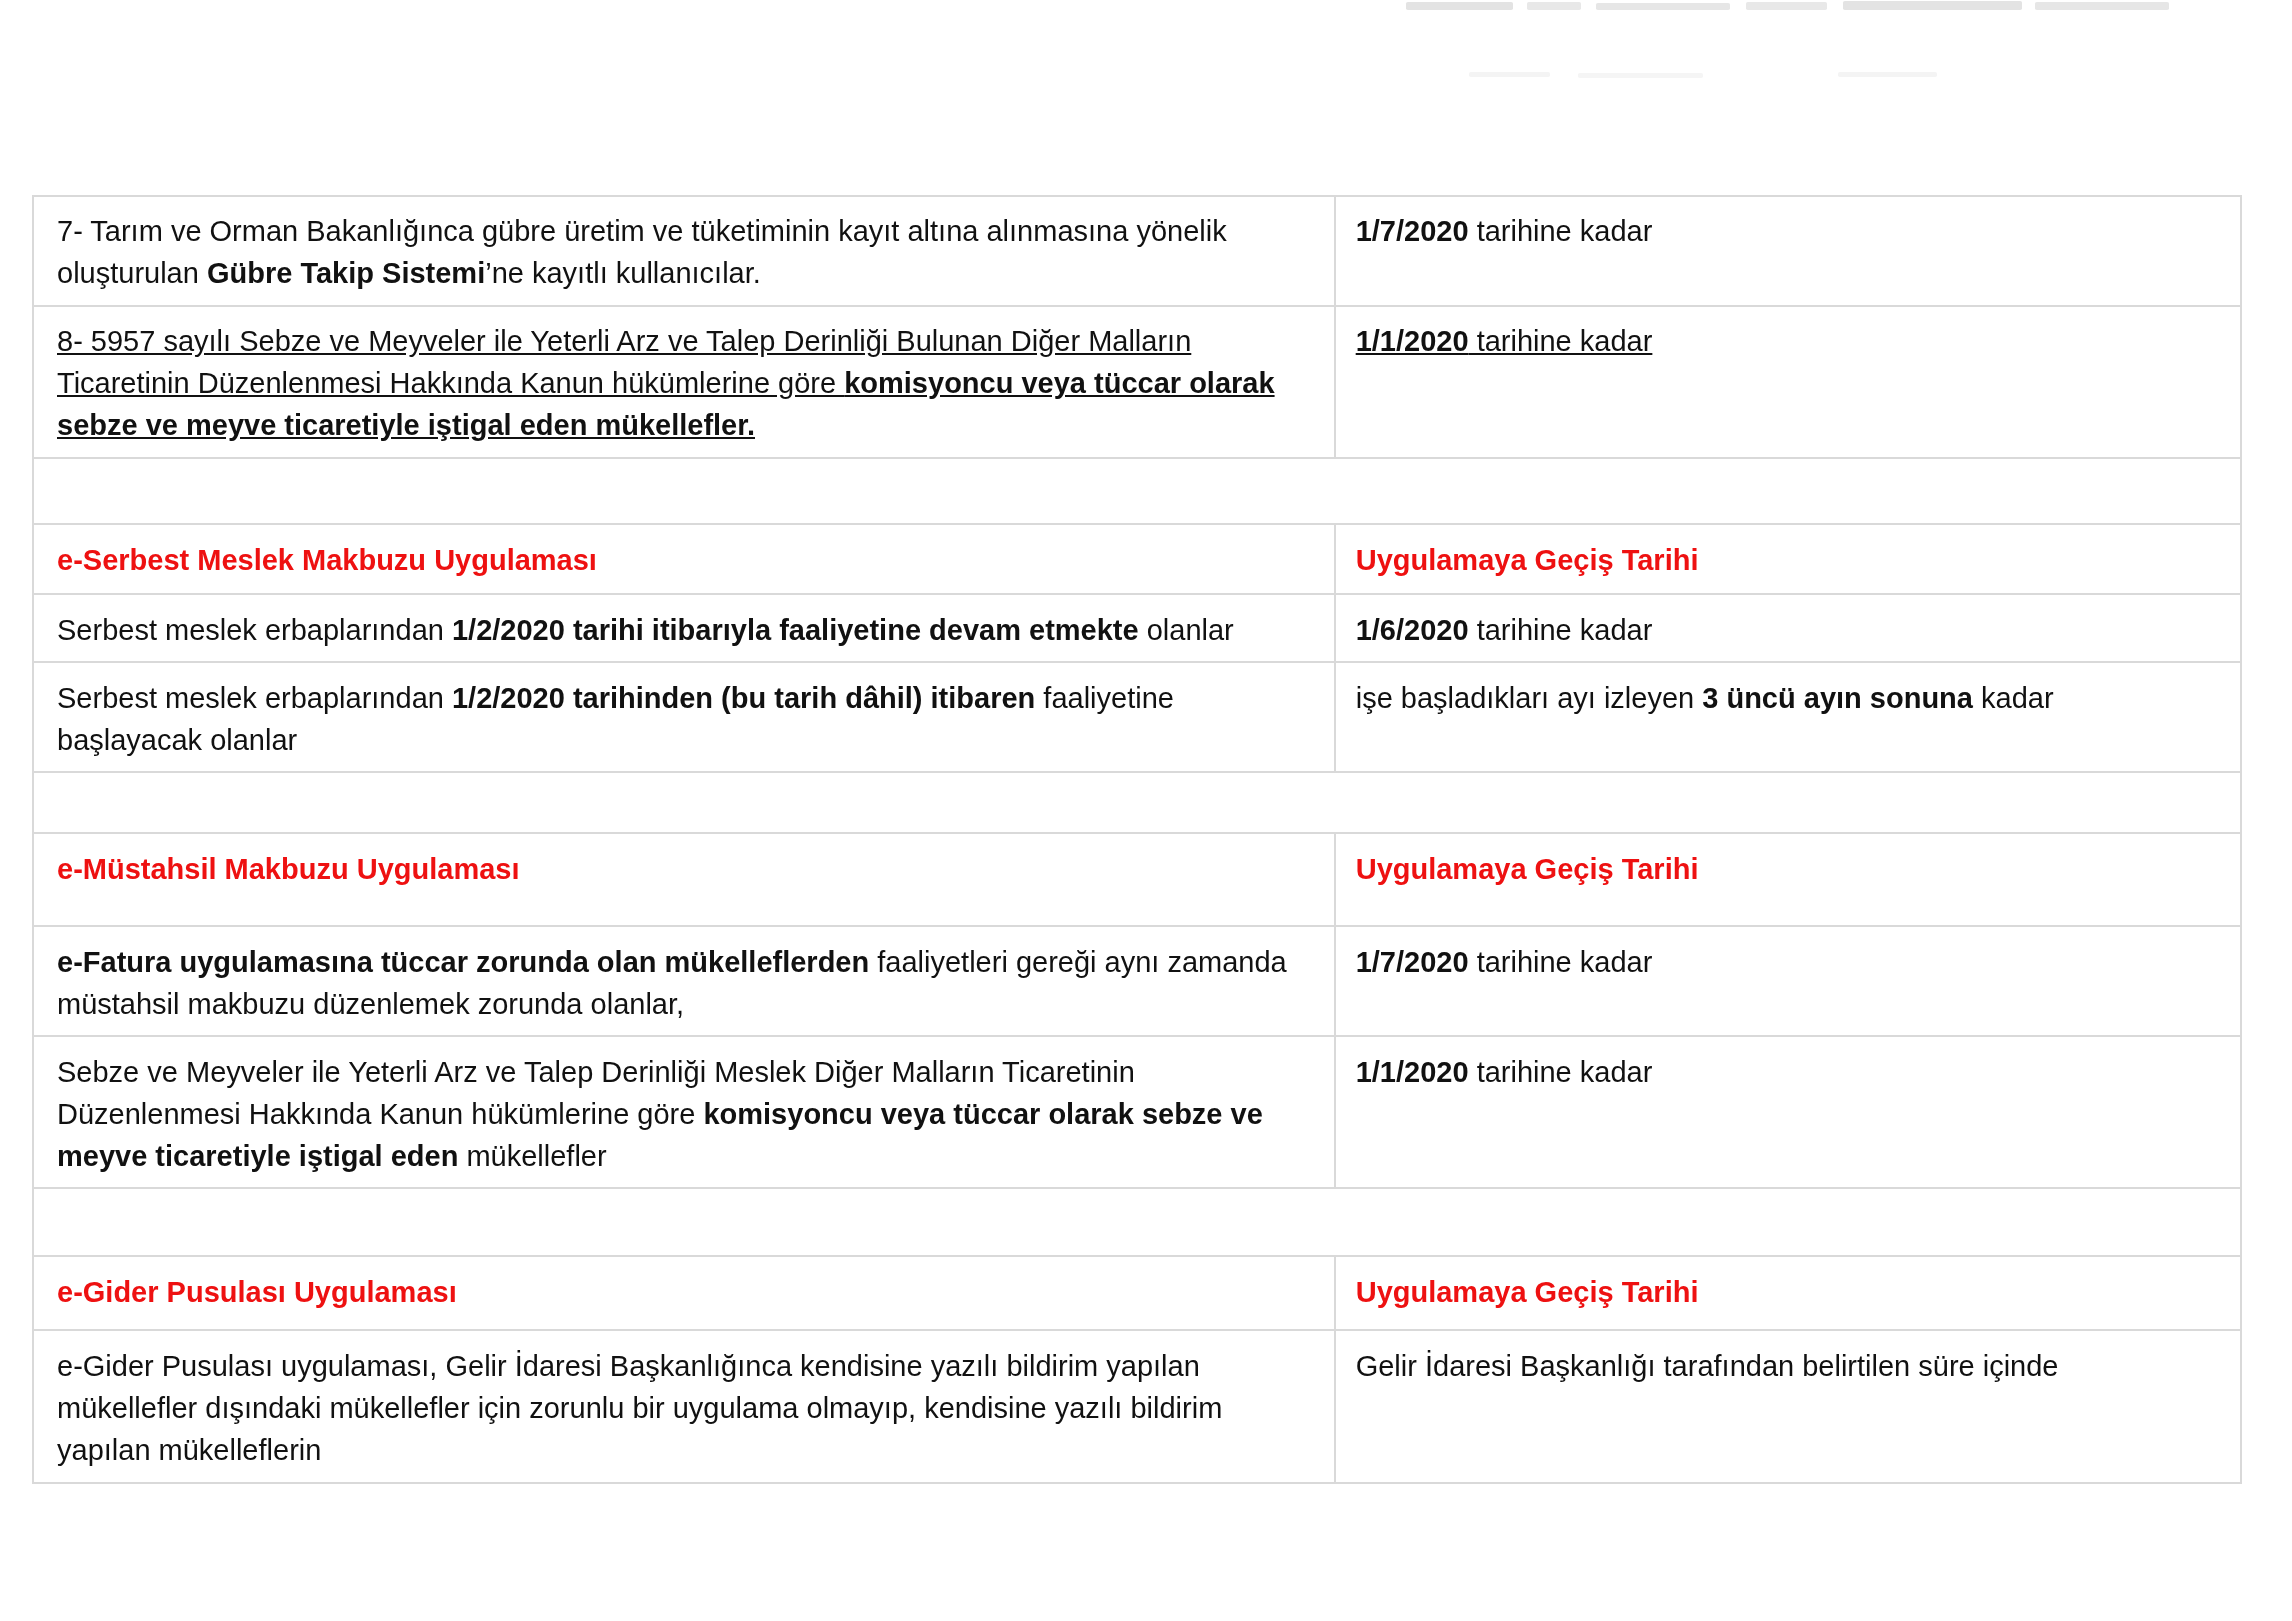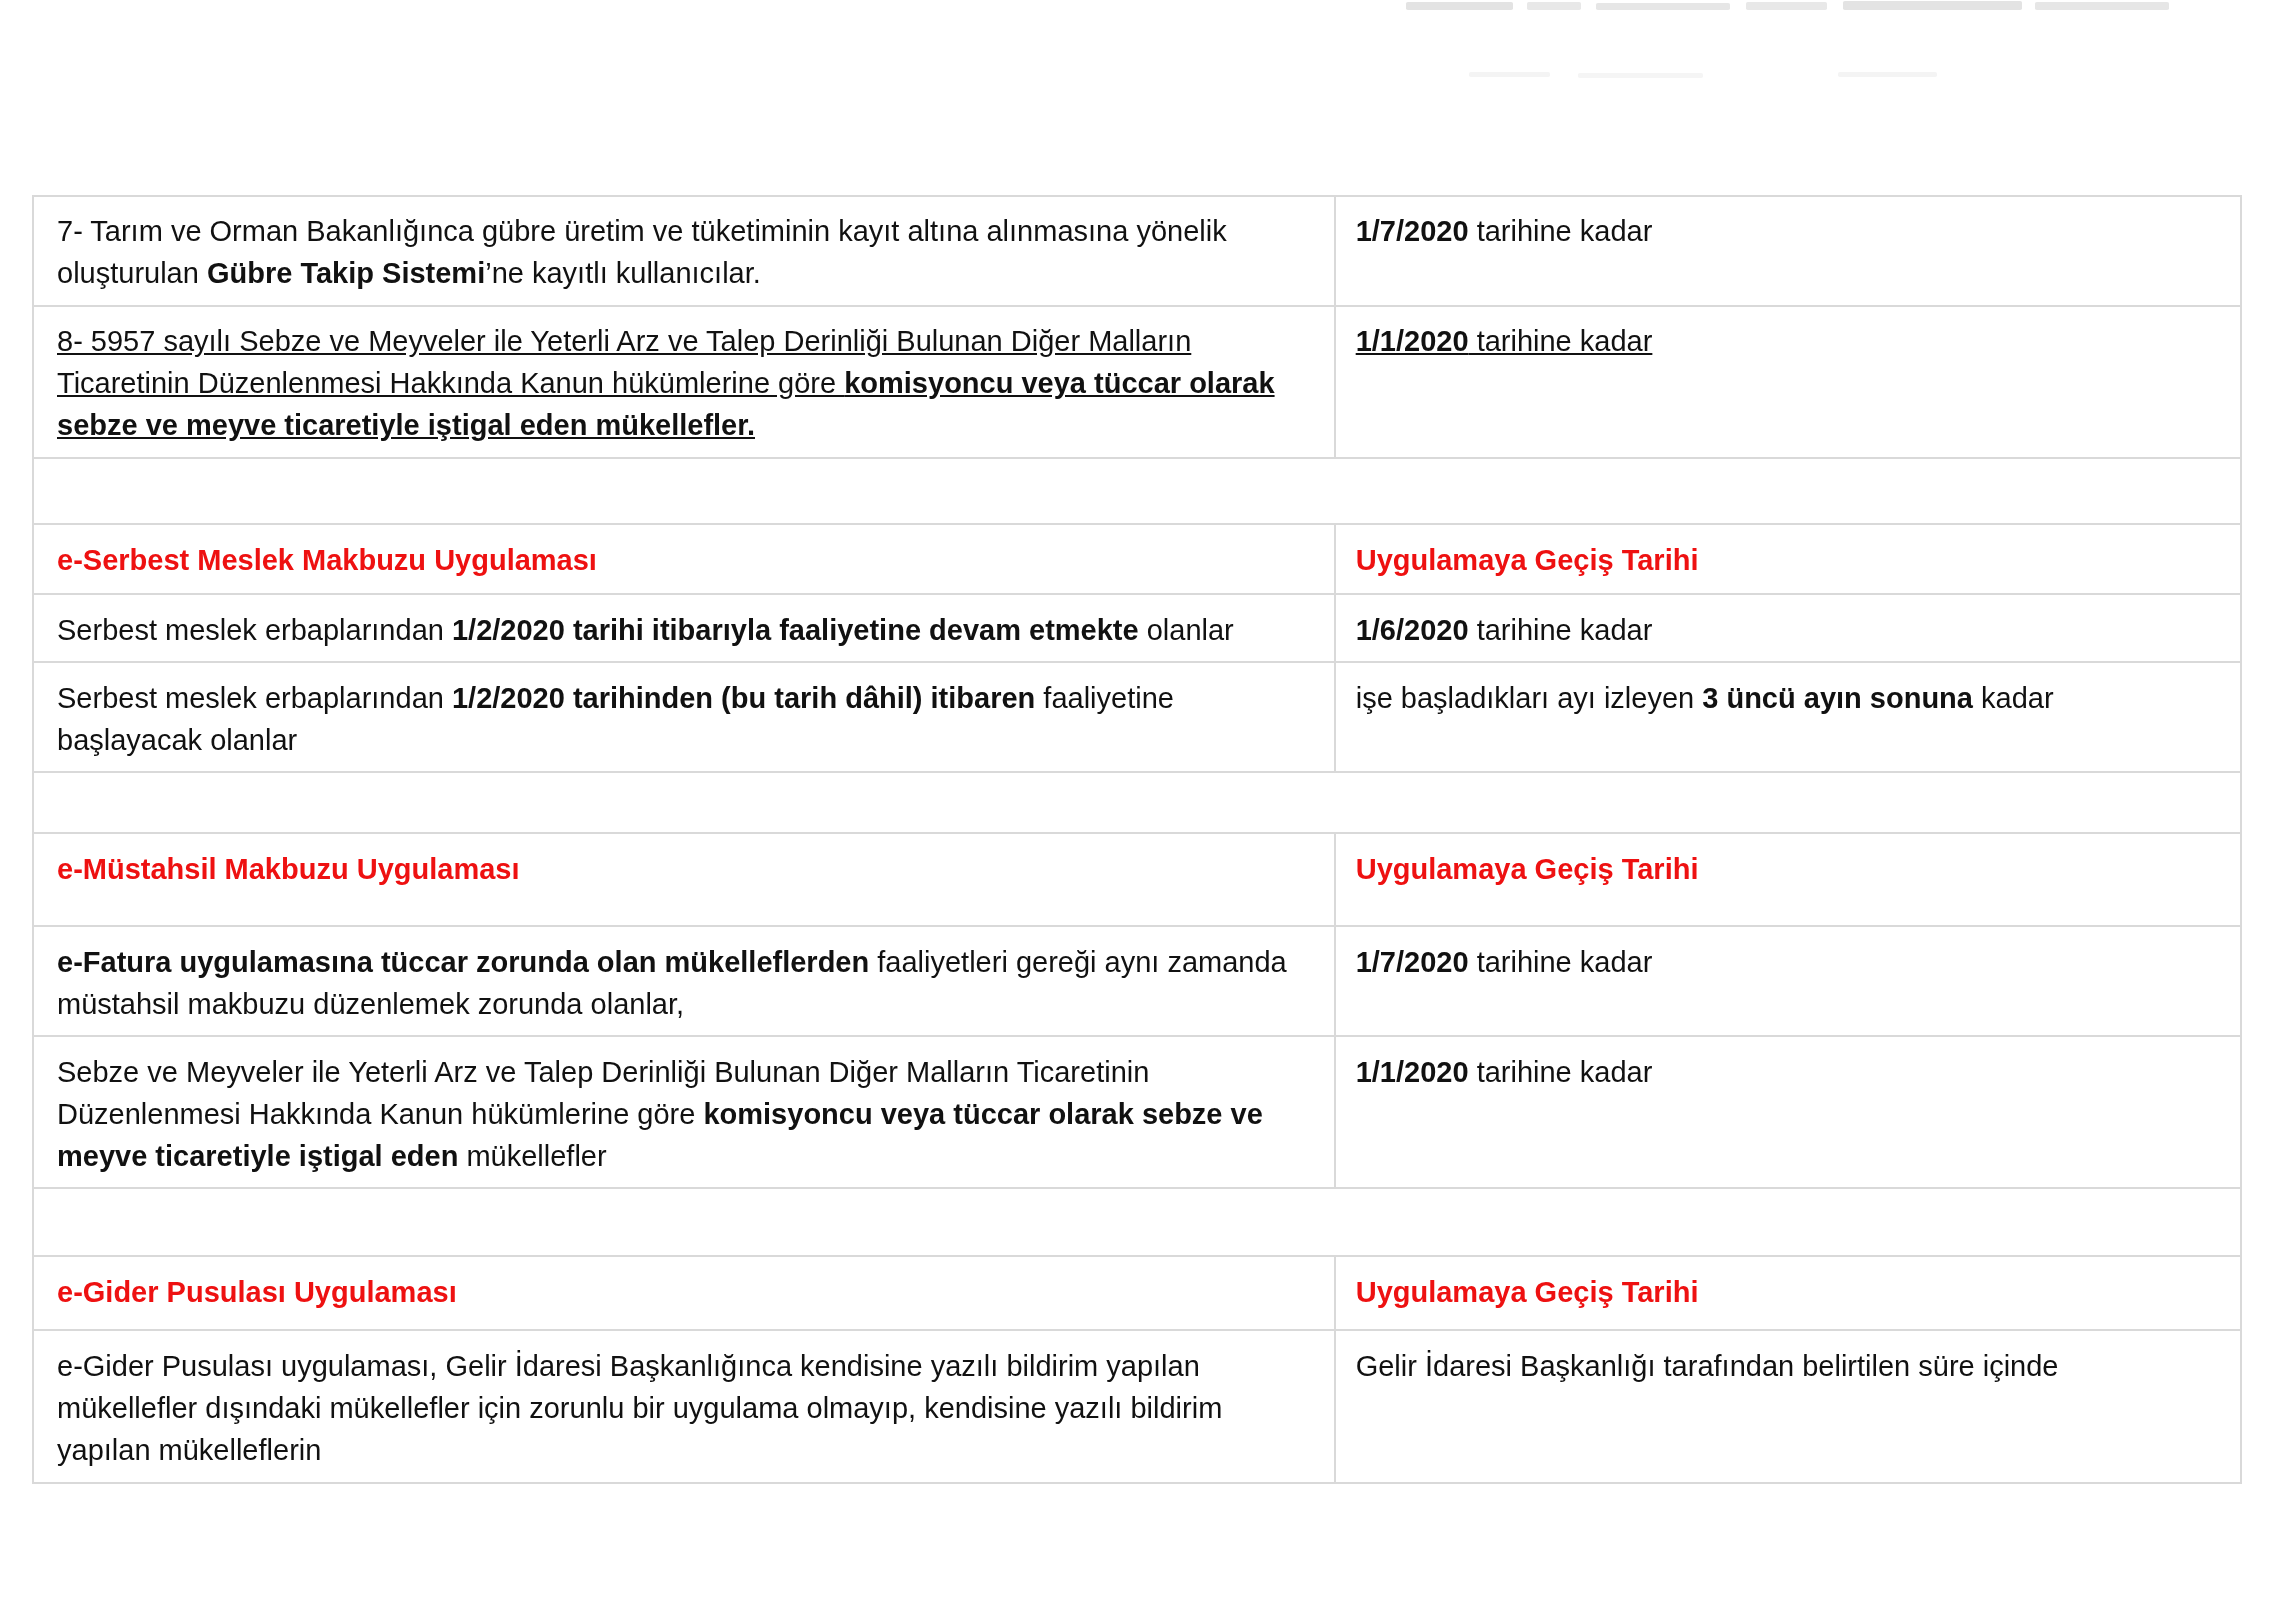--- a/index.html
+++ b/index.html
@@ -97,21 +97,21 @@
       </tr>
       <tr style="height: 93px;">
         <td class="desc-cell header-cell"><span class="b">e-Müstahsil Makbuzu Uygulaması</span></td>
         <td class="date-cell header-cell"><span class="b">Uygulamaya Geçiş Tarihi</span></td>
       </tr>
       <tr style="height: 101px;">
         <td class="desc-cell"><span class="b">e-Fatura uygulamasına tüccar zorunda olan mükelleflerden</span><span> faaliyetleri gereği aynı zamanda müstahsil makbuzu düzenlemek zorunda olanlar,</span></td>
         <td class="date-cell"><span class="b">1/7/2020</span><span> tarihine kadar</span></td>
       </tr>
       <tr style="height: 141px;">
-        <td class="desc-cell"><span>Sebze ve Meyveler ile Yeterli Arz ve Talep Derinliği Bulunan Diğer Malların Ticaretinin Düzenlenmesi Hakkında Kanun hükümlerine göre </span><span class="b">komisyoncu veya tüccar olarak sebze ve meyve ticaretiyle iştigal eden</span><span> mükellefler</span></td>
+        <td class="desc-cell"><span>Sebze ve Meyveler ile Yeterli Arz ve Talep Derinliği Meslek Diğer Malların Ticaretinin Düzenlenmesi Hakkında Kanun hükümlerine göre </span><span class="b">komisyoncu veya tüccar olarak sebze ve meyve ticaretiyle iştigal eden</span><span> mükellefler</span></td>
         <td class="date-cell"><span class="b">1/1/2020</span><span> tarihine kadar</span></td>
       </tr>
       <tr style="height: 68px;">
         <td colspan="2" class="spacer-cell"></td>
       </tr>
       <tr style="height: 74px;">
         <td class="desc-cell header-cell"><span class="b">e-Gider Pusulası Uygulaması</span></td>
         <td class="date-cell header-cell"><span class="b">Uygulamaya Geçiş Tarihi</span></td>
       </tr>
       <tr style="height: 136px; border-radius: 11px;">

